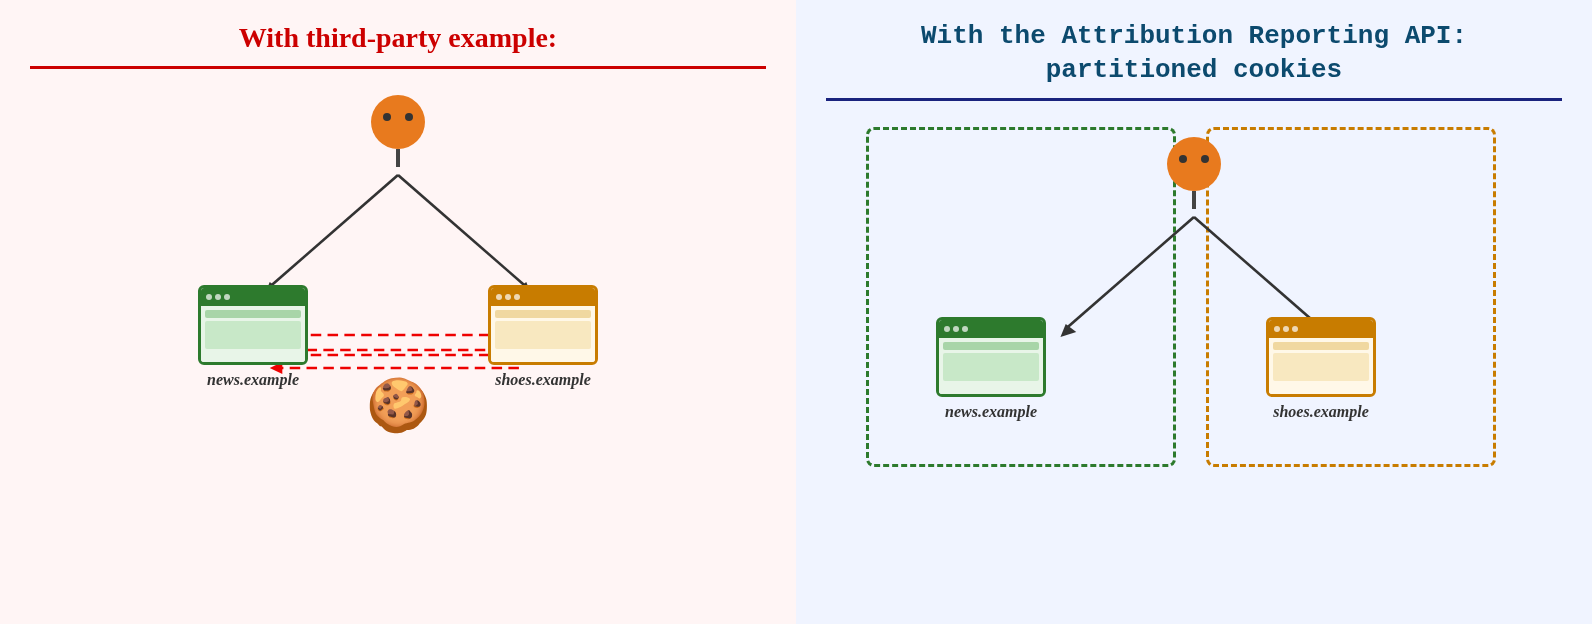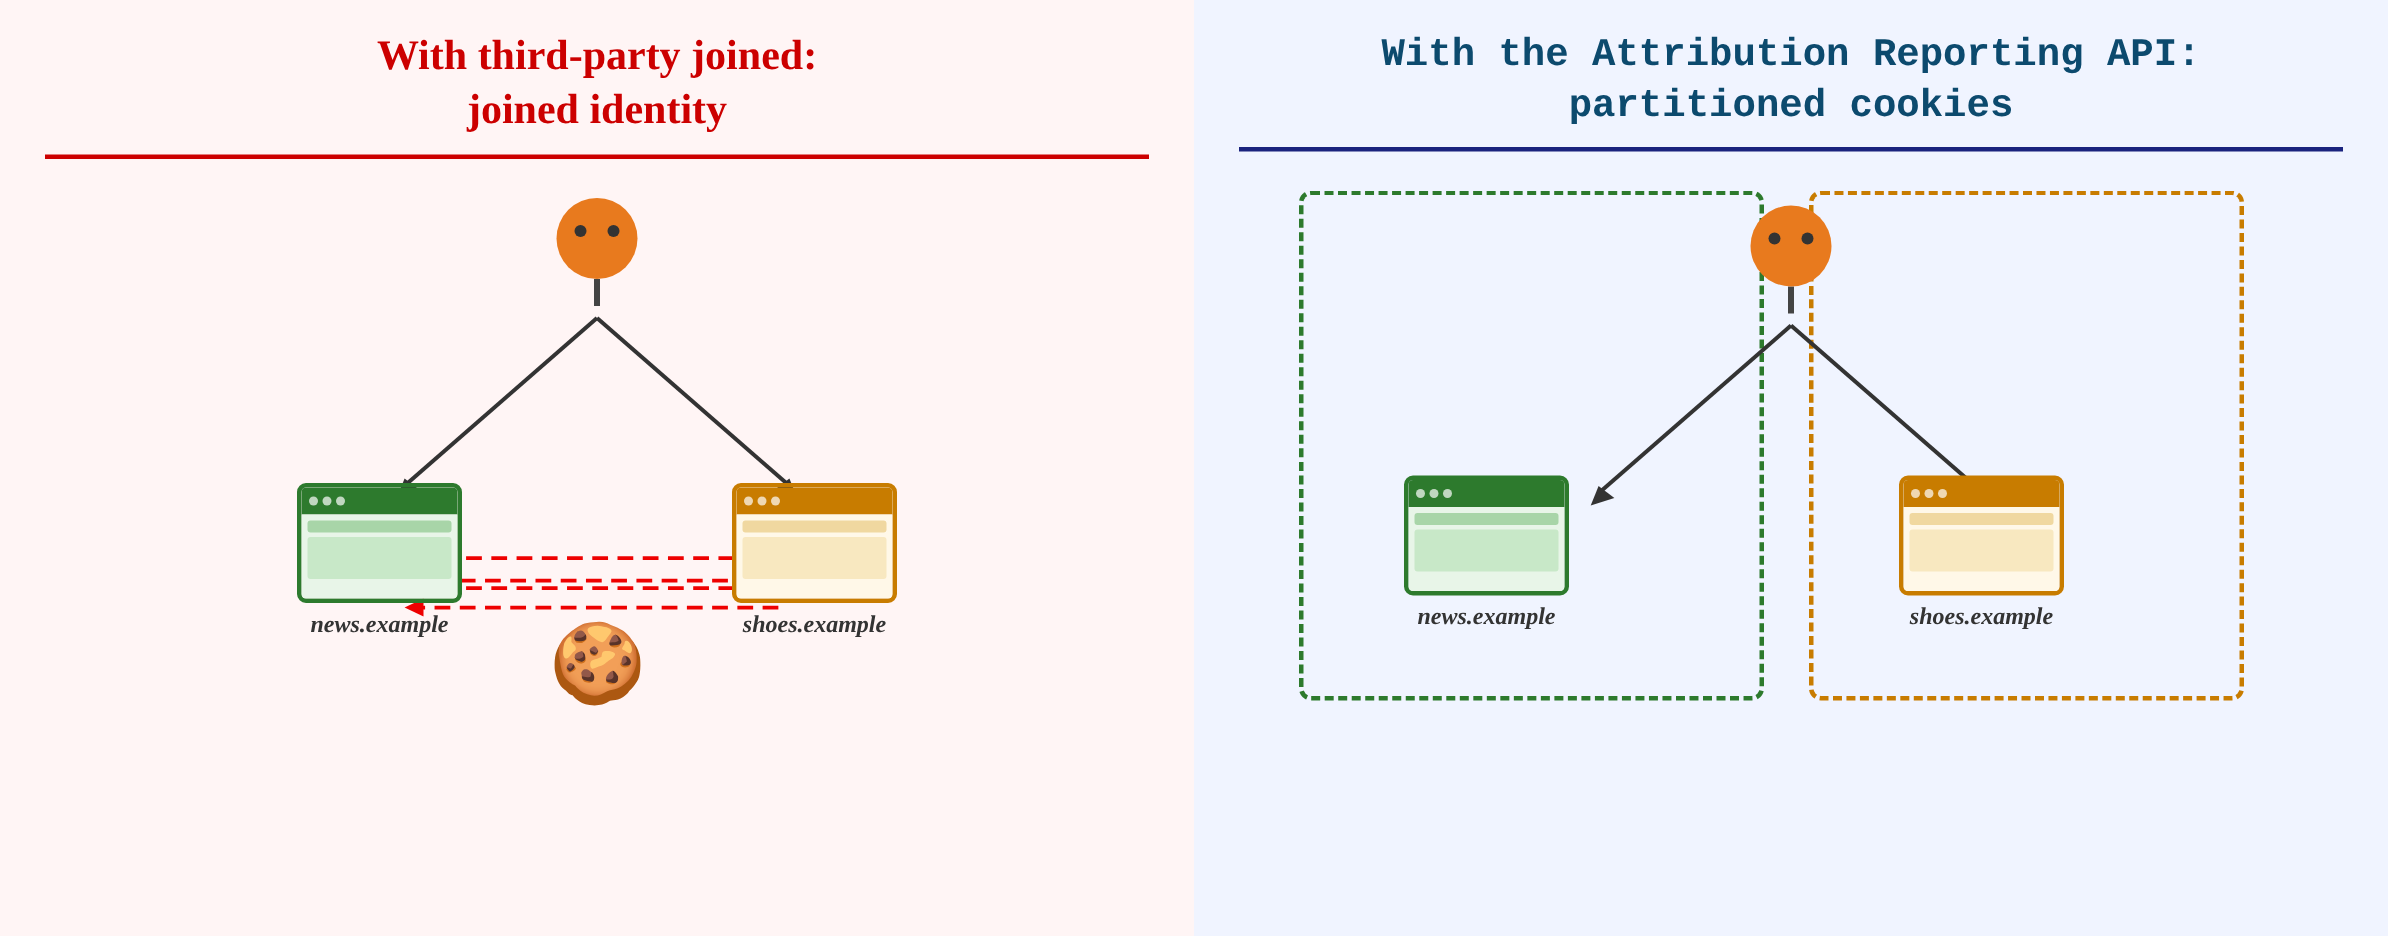--- a/index.html
+++ b/index.html
@@ -227,22 +227,21 @@
       position: relative;
       width: 100%;
       height: 400px;
     }
   </style>
 </head>
 <body>
 
 <div class="panel panel-left">
   <div class="panel-title">
-    <span>With third-party joined:</span><br>
-    <span>joined identity</span>
+    <span>With third-party example:</span><br>
   </div>
   <div class="divider"></div>
 
   <div class="left-diagram">
 
     <div class="person" style="left: calc(50% - 27px); top: 10px;">
       <div class="person-head"></div>
       <div class="person-neck"></div>
     </div>
 

